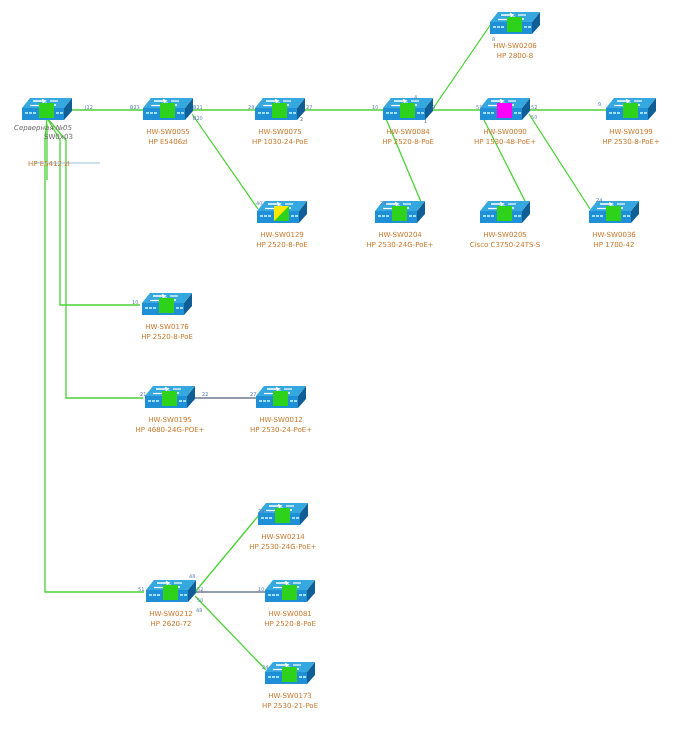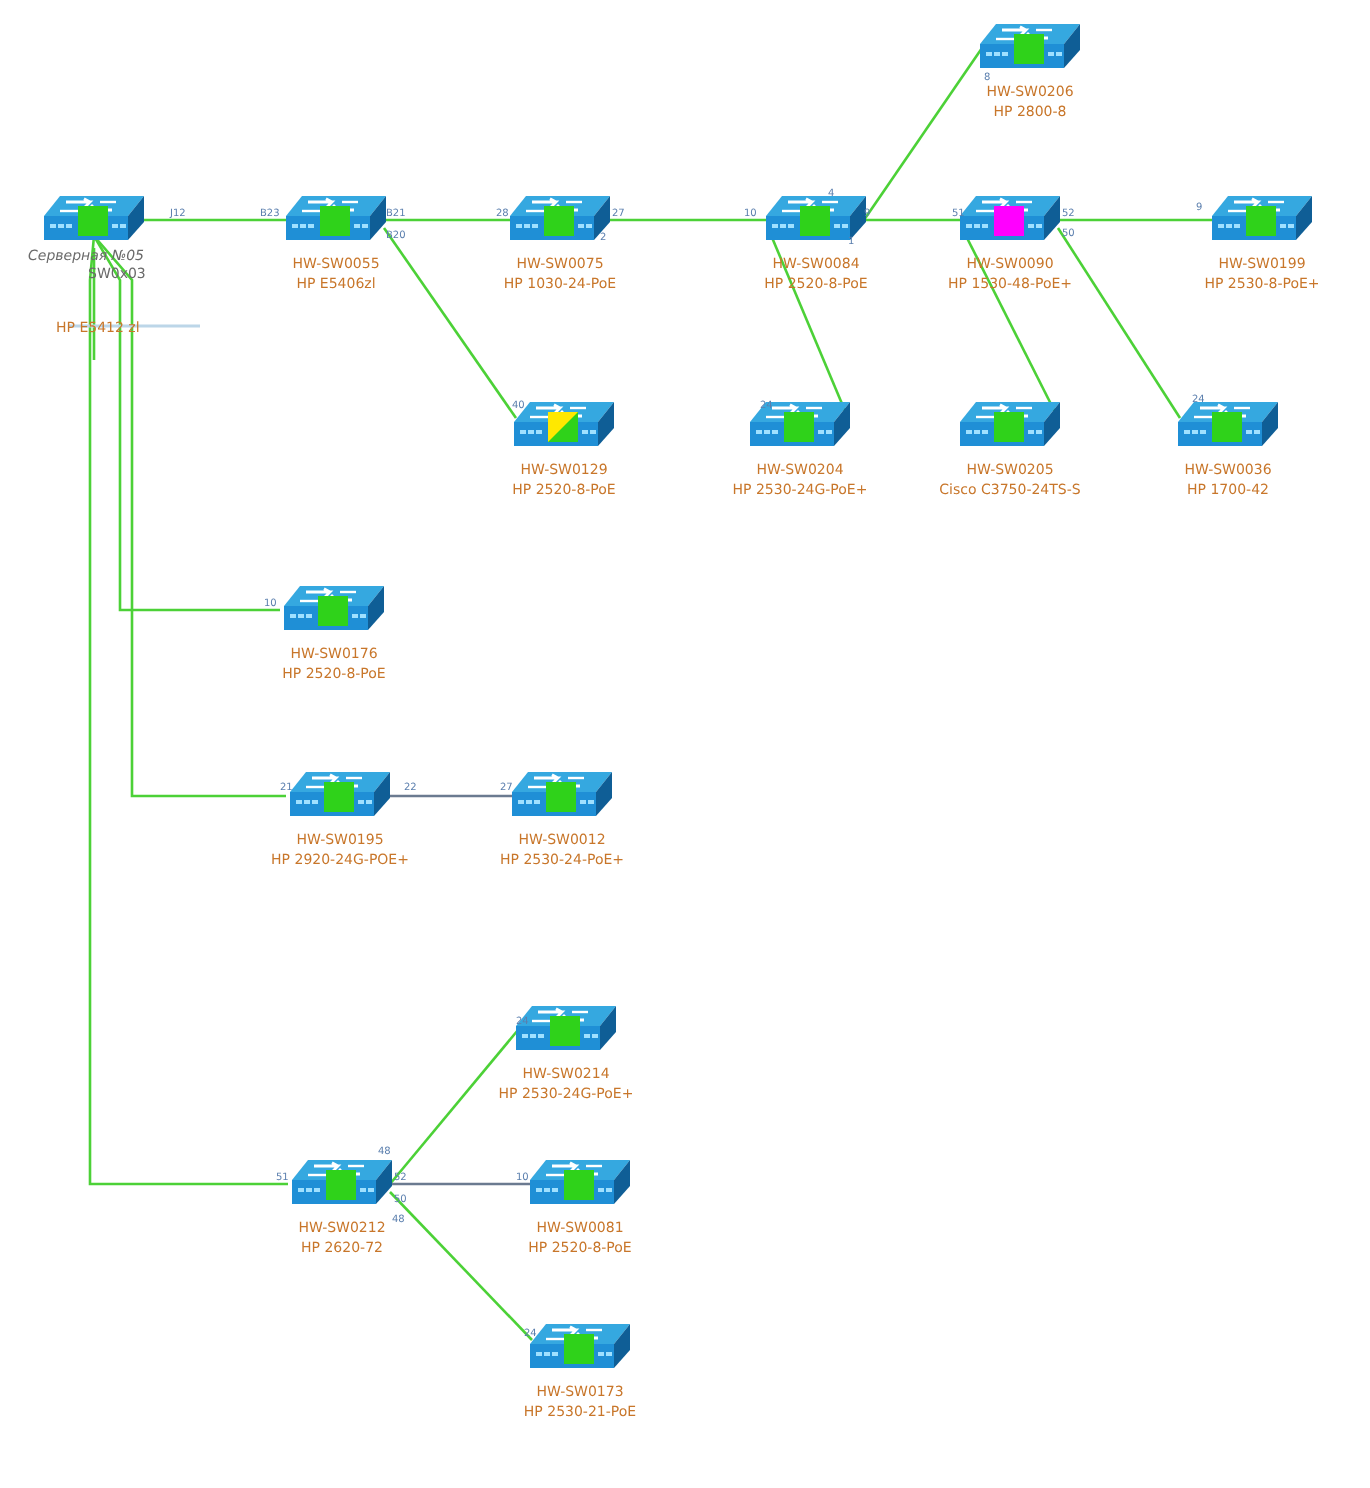--- a/index.html
+++ b/index.html
@@ -318,21 +318,21 @@
     <path d="M10 9.5 h9" stroke="#ffffff" stroke-width="1.2"></path>
     <path d="M38 5 h-8" stroke="#ffffff" stroke-width="1.2"></path>
     <rect x="19" y="7" width="15" height="15" fill="#2fd21a"></rect>
     <rect x="5" y="16" width="3" height="2" fill="#9fe0ff"></rect>
     <rect x="9" y="16" width="3" height="2" fill="#9fe0ff"></rect>
     <rect x="13" y="16" width="3" height="2" fill="#9fe0ff"></rect>
     <rect x="36" y="16" width="3" height="2" fill="#9fe0ff"></rect>
     <rect x="40" y="16" width="3" height="2" fill="#9fe0ff"></rect>
   </svg>
         </div>
-        <div class="lbl"><span>HW-SW0195</span><span class="l2">HP 2920-24G-POE+</span></div>
+        <div class="lbl"><span>HW-SW0195</span><span class="l2">HP 4680-24G-POE+</span></div>
       </div>
       <div class="node" style="left: 281px; top: 398px;">
         <div class="sw">
           <svg width="54" height="28" viewBox="0 0 54 28" xmlns="http://www.w3.org/2000/svg">
     <polygon points="10,2 52,2 44,12 2,12" fill="#35a8e0"></polygon>
     <polygon points="2,12 44,12 44,24 2,24" fill="#1f8fd6"></polygon>
     <polygon points="44,12 52,2 52,15 44,24" fill="#0f5e96"></polygon>
     <path d="M13 5 h12 l-2.5 2.5 M25 5 l-3 -1.6" stroke="#ffffff" stroke-width="1.4" fill="none"></path>
     <path d="M36 9 h-12 l2.5 -2.5 M24 9 l3 1.6" stroke="#ffffff" stroke-width="1.4" fill="none"></path>
     <path d="M10 9.5 h9" stroke="#ffffff" stroke-width="1.2"></path>

